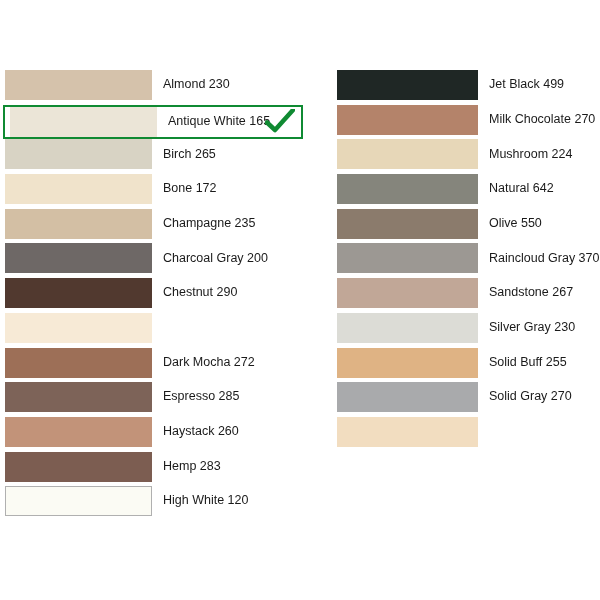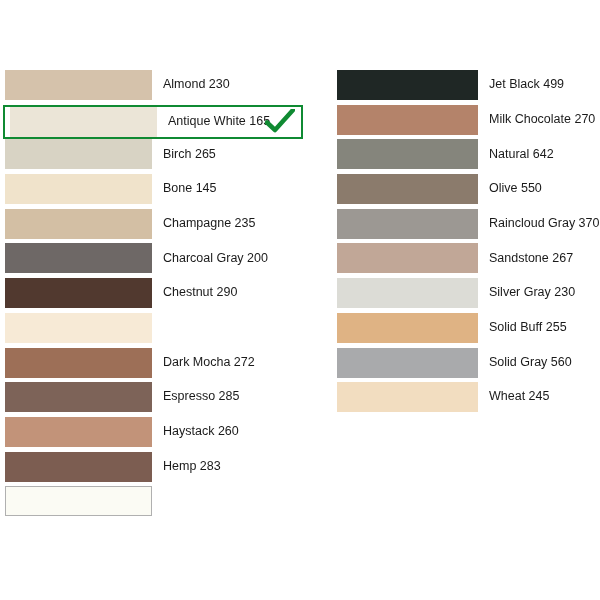--- a/index.html
+++ b/index.html
@@ -103,21 +103,21 @@
             <path d="M2 13.5 L10 21 L28 1" fill="none" stroke="#0f8a32" stroke-width="4.5" stroke-linecap="round" stroke-linejoin="round"></path>
           </svg>
         </span>
       </div>
       <div class="swatch-row">
         <div class="swatch-chip" style="background: rgb(216, 211, 196);"></div>
         <div class="swatch-label">Birch 265</div>
       </div>
       <div class="swatch-row">
         <div class="swatch-chip" style="background: rgb(240, 227, 203);"></div>
-        <div class="swatch-label">Bone 145</div>
+        <div class="swatch-label">Bone 172</div>
       </div>
       <div class="swatch-row">
         <div class="swatch-chip" style="background: rgb(211, 191, 164);"></div>
         <div class="swatch-label">Champagne 235</div>
       </div>
       <div class="swatch-row">
         <div class="swatch-chip" style="background: rgb(110, 104, 102);"></div>
         <div class="swatch-label">Charcoal Gray 200</div>
       </div>
       <div class="swatch-row">
@@ -138,30 +138,35 @@
       <div class="swatch-row">
         <div class="swatch-chip" style="background: rgb(194, 147, 121);"></div>
         <div class="swatch-label">Haystack 260</div>
       </div>
       <div class="swatch-row">
         <div class="swatch-chip" style="background: rgb(124, 93, 81);"></div>
         <div class="swatch-label">Hemp 283</div>
       </div>
       <div class="swatch-row">
         <div class="swatch-chip bordered" style="background: rgb(251, 251, 244);"></div>
+        <div class="swatch-label">High White 120</div>
       </div>
     </div>
   <div class="column" id="column-right">
       <div class="swatch-row">
         <div class="swatch-chip" style="background: rgb(31, 39, 37);"></div>
         <div class="swatch-label">Jet Black 499</div>
       </div>
       <div class="swatch-row">
         <div class="swatch-chip" style="background: rgb(180, 131, 106);"></div>
         <div class="swatch-label">Milk Chocolate 270</div>
+      </div>
+      <div class="swatch-row">
+        <div class="swatch-chip" style="background: rgb(231, 215, 184);"></div>
+        <div class="swatch-label">Mushroom 224</div>
       </div>
       <div class="swatch-row">
         <div class="swatch-chip" style="background: rgb(133, 133, 124);"></div>
         <div class="swatch-label">Natural 642</div>
       </div>
       <div class="swatch-row">
         <div class="swatch-chip" style="background: rgb(139, 123, 108);"></div>
         <div class="swatch-label">Olive 550</div>
       </div>
       <div class="swatch-row">
@@ -175,21 +180,20 @@
       <div class="swatch-row">
         <div class="swatch-chip" style="background: rgb(220, 220, 214);"></div>
         <div class="swatch-label">Silver Gray 230</div>
       </div>
       <div class="swatch-row">
         <div class="swatch-chip" style="background: rgb(223, 179, 132);"></div>
         <div class="swatch-label">Solid Buff 255</div>
       </div>
       <div class="swatch-row">
         <div class="swatch-chip" style="background: rgb(169, 170, 172);"></div>
-        <div class="swatch-label">Solid Gray 560</div>
+        <div class="swatch-label">Solid Gray 270</div>
       </div>
       <div class="swatch-row">
         <div class="swatch-chip" style="background: rgb(242, 221, 192);"></div>
-        <div class="swatch-label">Wheat 245</div>
       </div>
     </div>
 
 </div>
 
 </body></html>

